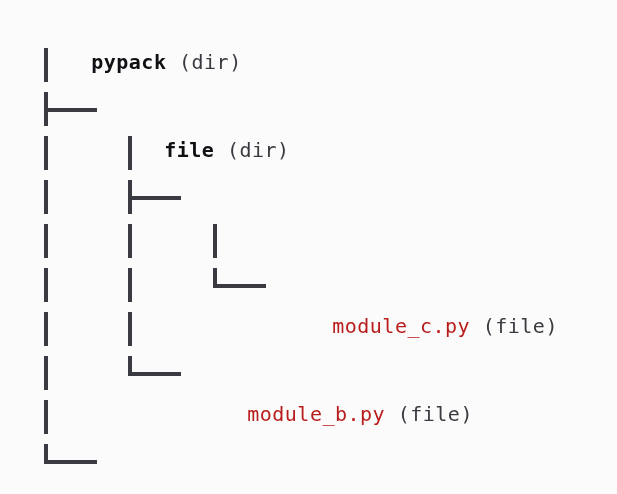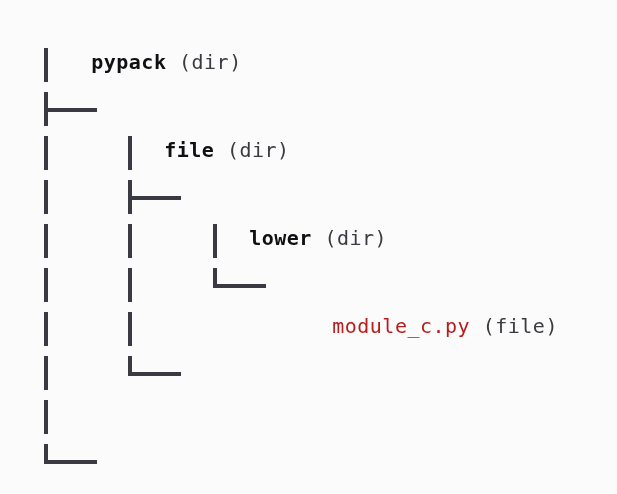--- a/index.html
+++ b/index.html
@@ -87,36 +87,36 @@
   
   <div class="vline" style="left:87px; top:136px; height:34px;"></div>
   <div class="vline" style="left:87px; top:180px; height:34px;"></div>
   <div class="vline" style="left:87px; top:224px; height:34px;"></div>
   <div class="vline" style="left:87px; top:268px; height:34px;"></div>
   <div class="vline" style="left:87px; top:312px; height:34px;"></div>
   <div class="vline" style="left:87px; top:356px; height:20px;"></div>
 
   
   <div class="hline" style="left:87px; top:196px; width:53px;"></div>
-  <div class="label" style="left:160px; top:178px; line-height:40px;">
-    <span class="name">lower</span><span class="kind"> </span><span class="kind">(dir)</span>
-  </div>
 
   
   <div class="vline" style="left:172px; top:224px; height:34px;"></div>
   <div class="vline" style="left:172px; top:268px; height:20px;"></div>
 
   
   <div class="hline" style="left:172px; top:284px; width:53px;"></div>
   <div class="label" style="left:243px; top:266px; line-height:40px;">
     <span class="fname">module_c.py</span><span class="kind"> </span><span class="kind">(file)</span>
   </div>
 
   
   <div class="hline" style="left:87px; top:372px; width:53px;"></div>
+  <div class="label" style="left:158px; top:354px; line-height:40px;">
+    <span class="fname">module_b.py</span><span class="kind"> </span><span class="kind">(file)</span>
+  </div>
 
   
   <div class="hline" style="left:3px; top:460px; width:53px;"></div>
   <div class="label" style="left:74px; top:442px; line-height:40px;">
     <span class="fname">module_a.py</span><span class="kind"> </span><span class="kind">(file)</span>
   </div>
 
 </div>
 
 </body></html>

